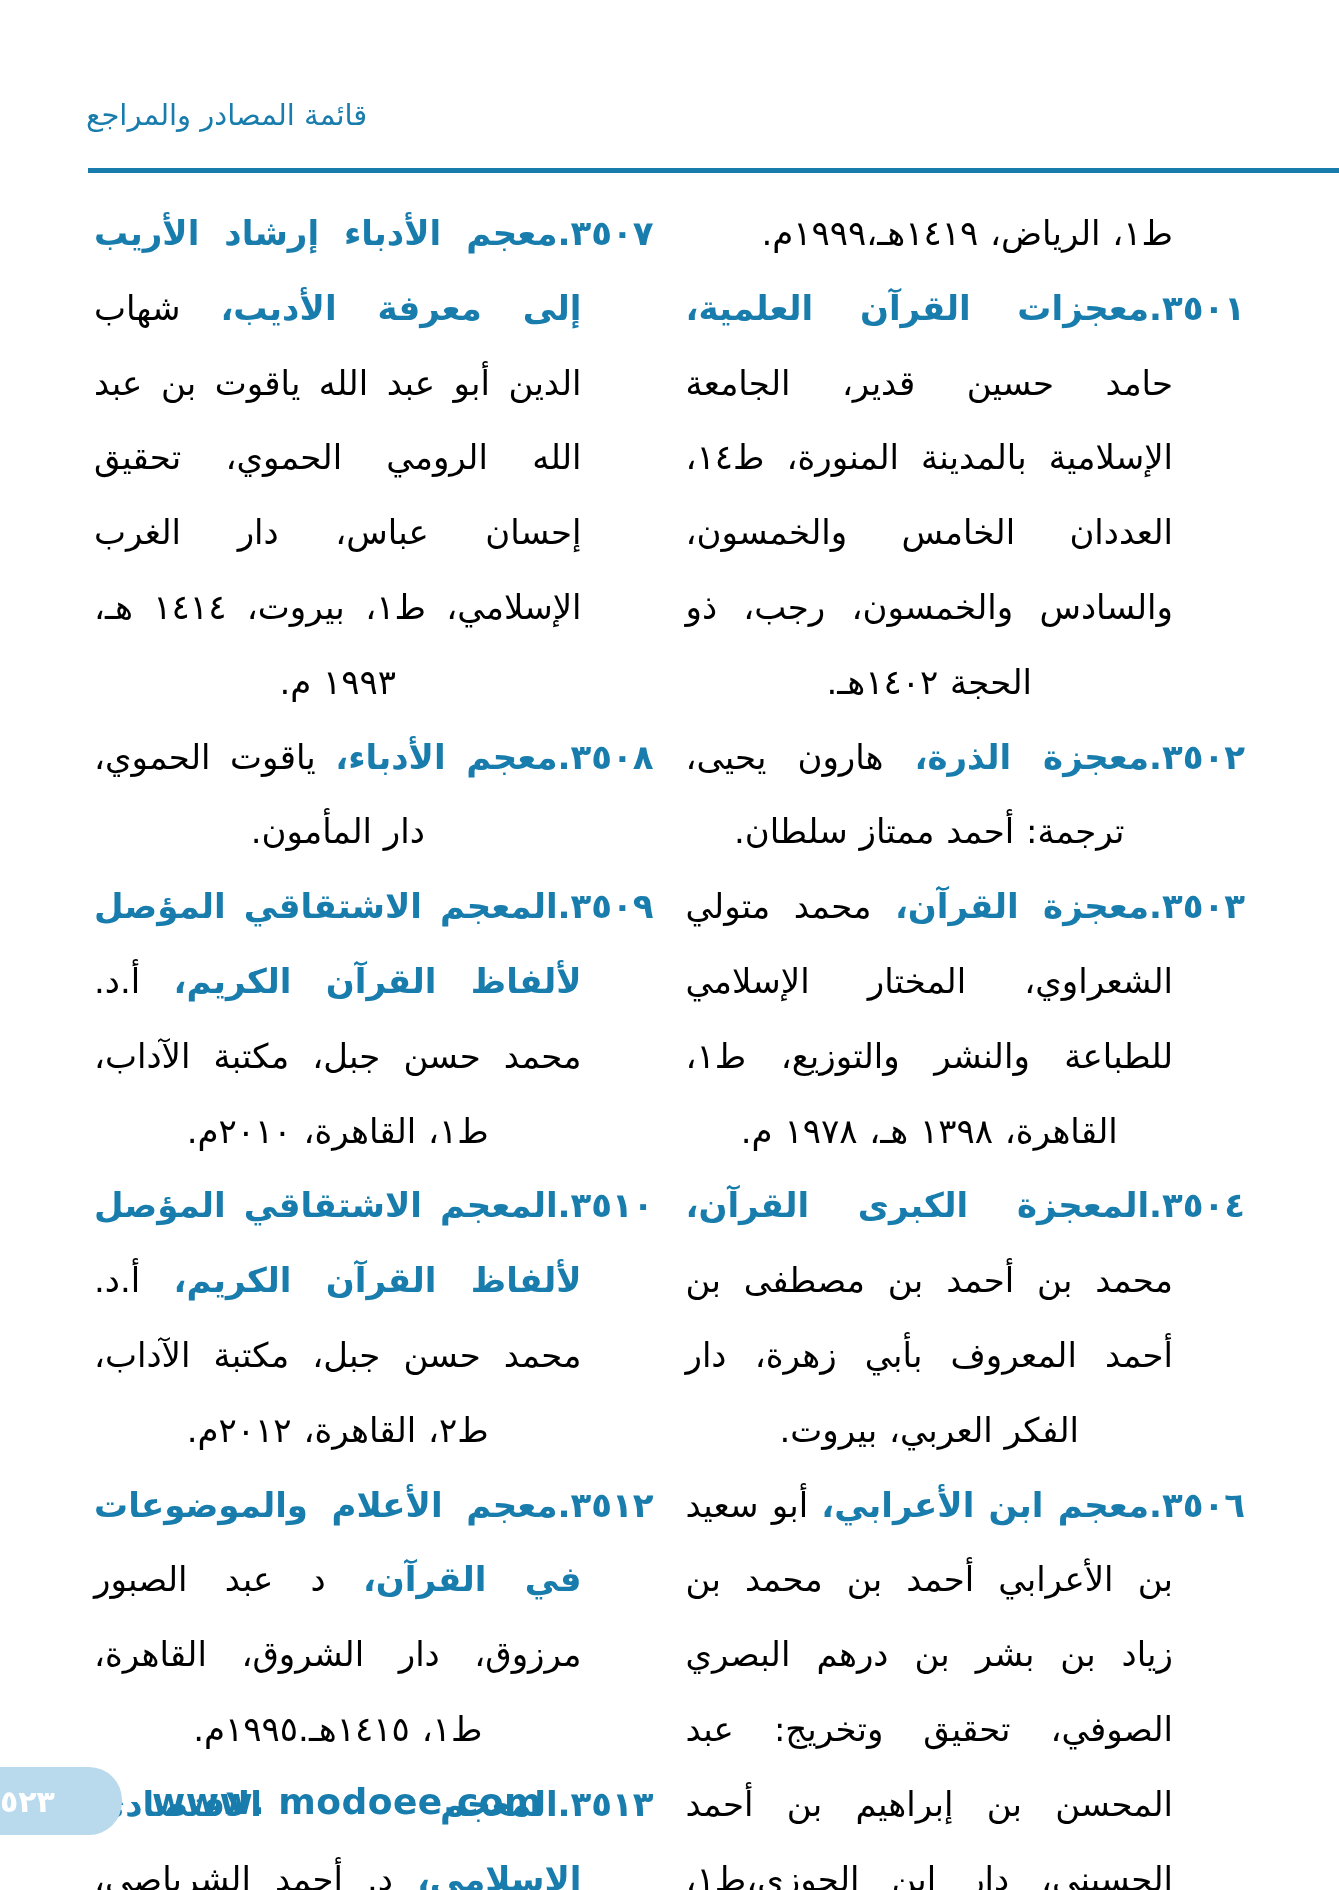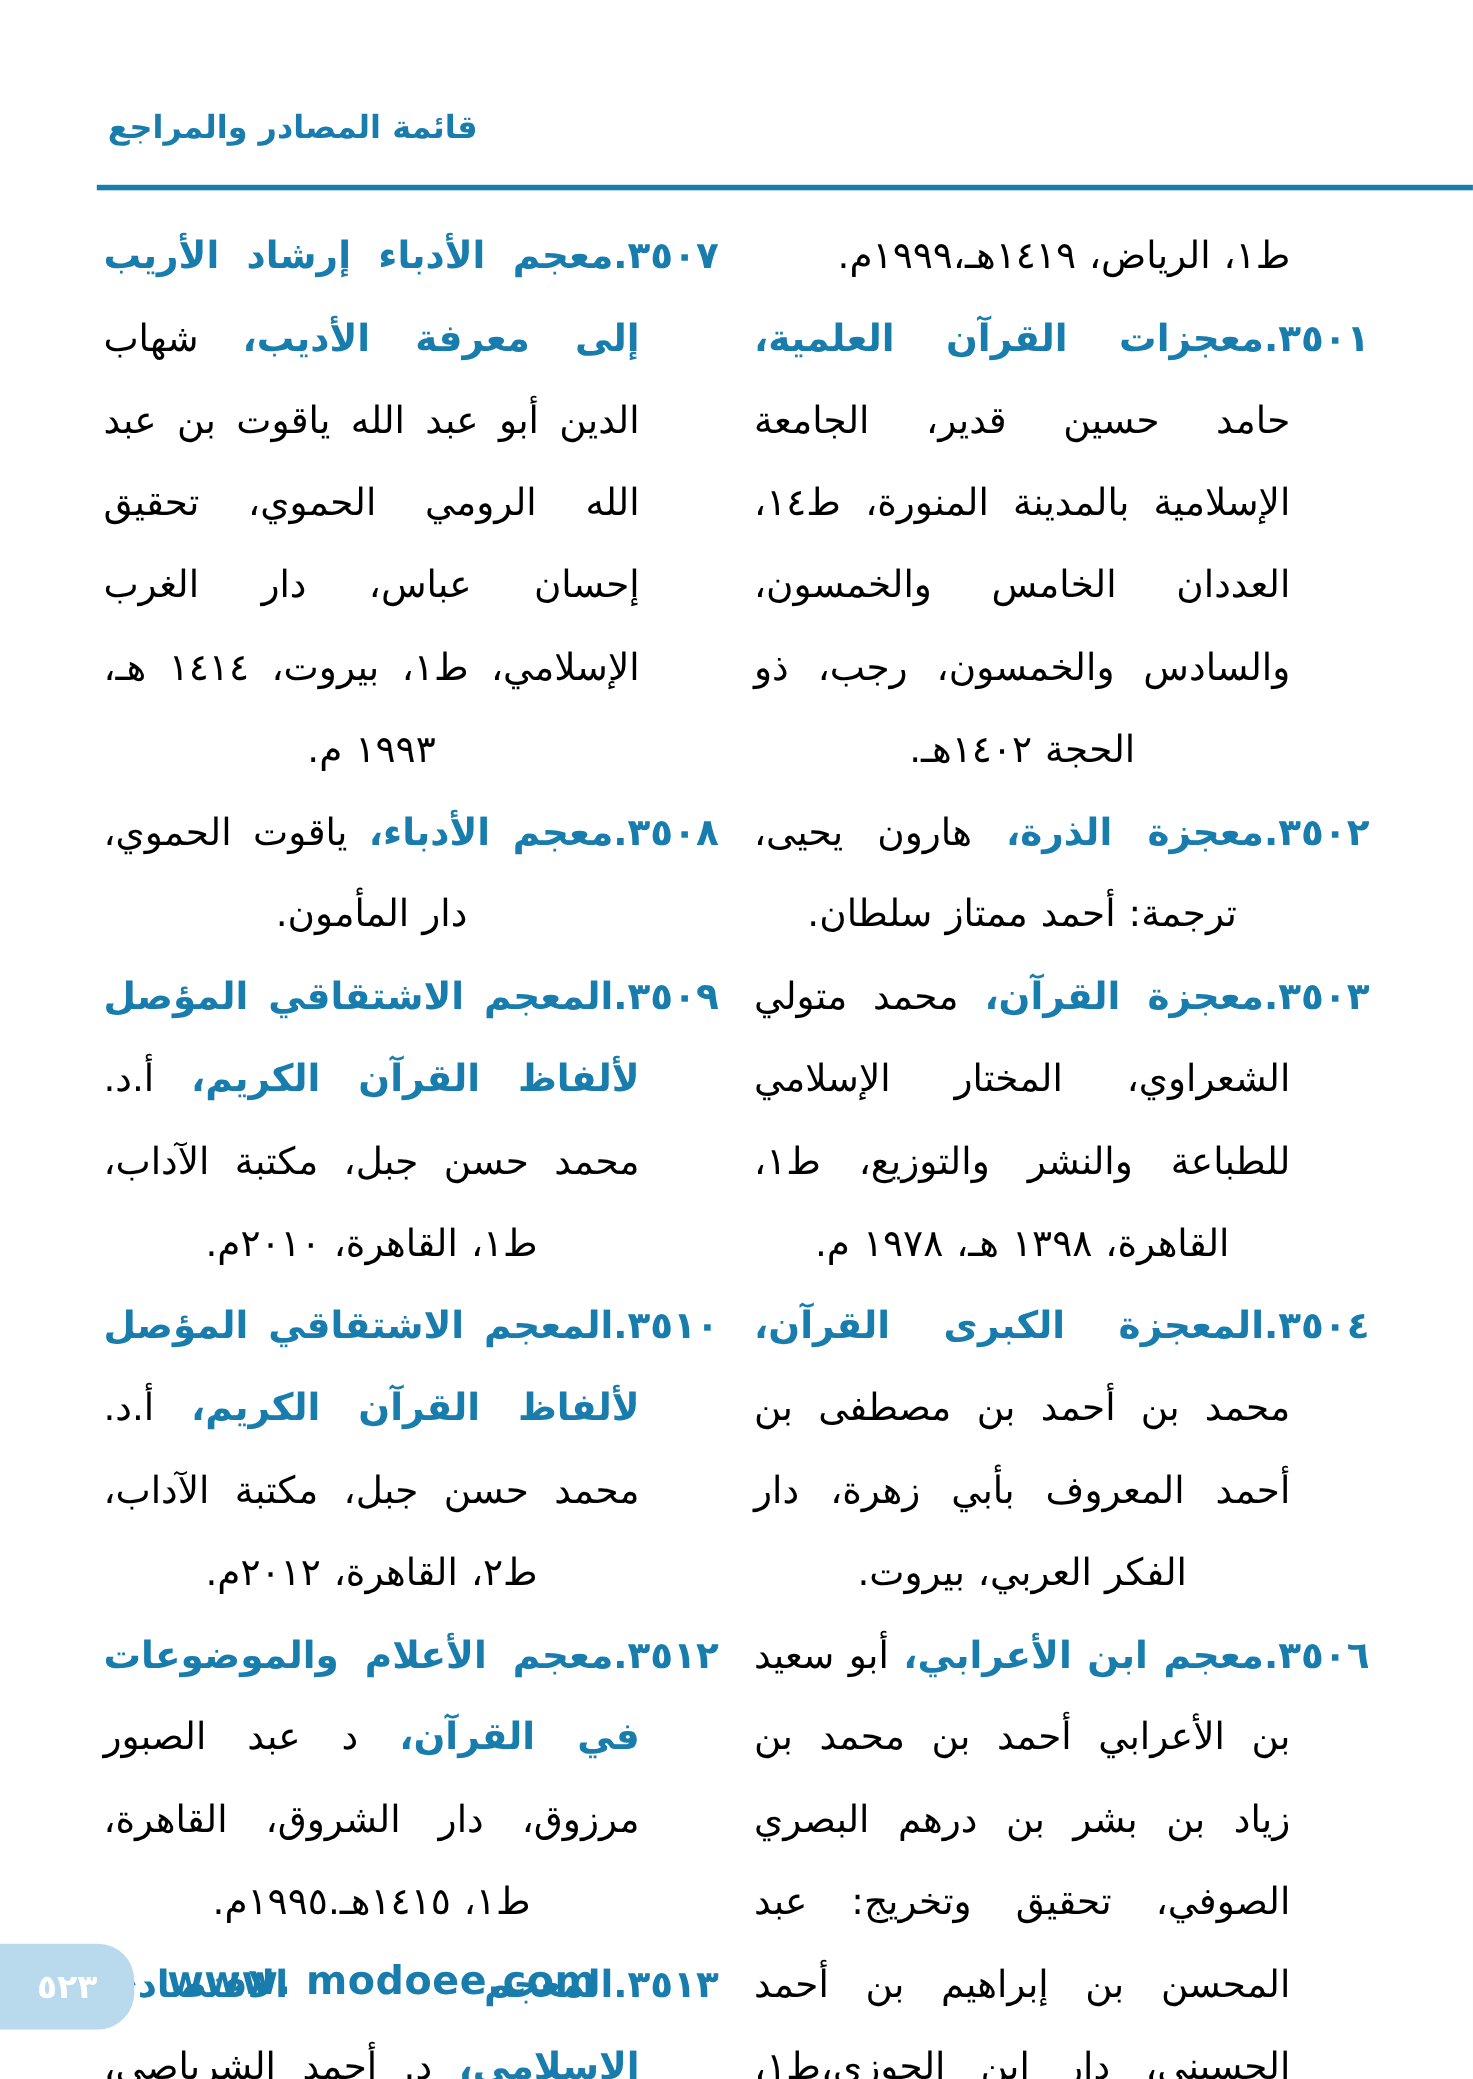--- a/index.html
+++ b/index.html
@@ -11,24 +11,23 @@
     font-family:"DejaVu Sans", sans-serif;
     overflow:hidden;
   }
   
   .header-title {
     position:absolute;
     left:86px; top:98px;
     direction:rtl;
     color:var(--accent);
     font-size:29px;
-    font-weight:bold;
+    font-weight:normal;
     letter-spacing:0.5px;
     white-space:nowrap;
-    margin-left:12px;
   }
   .header-rule {
     position:absolute;
     left:88px; right:0; top:168px;
     height:5px;
     background:var(--accent);
   }
   
   .content {
     position:absolute;
@@ -56,24 +55,24 @@
   }
   .entry .num,
   .entry .title {
     color:var(--accent);
     font-weight:bold;
   }
   
   .page-number-pill {
     position:absolute;
     left:0; top:1767px;
-    width:122px; height:78px;
+    width:122px; height:68px;
     background:var(--pill);
     border-radius:0 33px 33px 0;
-    display:flex; align-items:center; justify-content:center;
+    display:flex; align-items:center; 
   }
   .page-number {
     color:#ffffff;
     font-size:30px;
     font-weight:bold;
     direction:rtl;
   }
   .site-url {
     position:absolute;
     left:152px; top:1781px;

